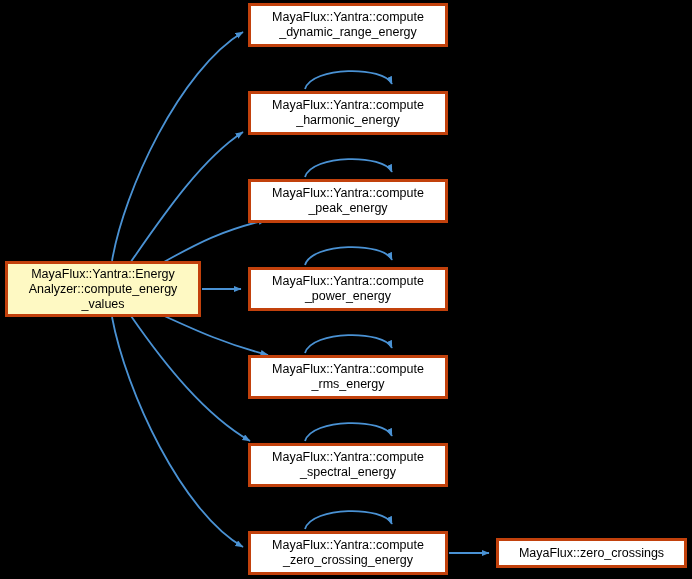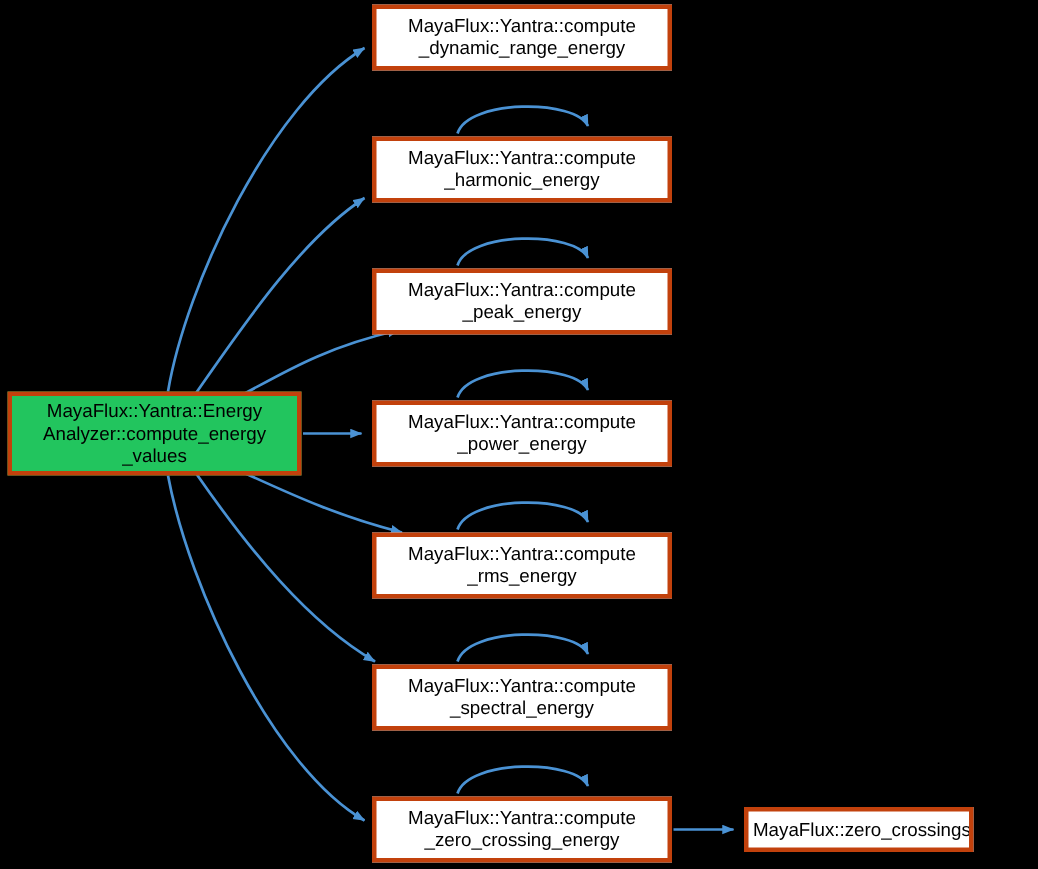--- a/index.html
+++ b/index.html
@@ -32,21 +32,21 @@
     display: flex;
     align-items: center;
     justify-content: center;
     text-align: center;
     font-size: 12.5px;
     line-height: 15px;
     white-space: pre-line;
     overflow: hidden;
   }
   .node.root {
-    background: #22c55e;
+    background: #fef9c3;
   }
   .node-label {
     display: block;
     width: 100%;
     padding: 0 3px;
     box-sizing: border-box;
   }
 </style>
 </head>
 <body>
@@ -123,17 +123,17 @@
   <div class="node" style="left:248px; top:443px; width:200px; height:44px;">
     <span class="node-label">MayaFlux::Yantra::compute
 _spectral_energy</span>
   </div>
 
   <div class="node" style="left:248px; top:531px; width:200px; height:44px;">
     <span class="node-label">MayaFlux::Yantra::compute
 _zero_crossing_energy</span>
   </div>
 
-  <div class="node" style="left:496px; top:538px; width:153px; height:30px;">
+  <div class="node" style="left:496px; top:538px; width:191px; height:30px;">
     <span class="node-label">MayaFlux::zero_crossings</span>
   </div>
 
 </div>
 
 </body></html>

